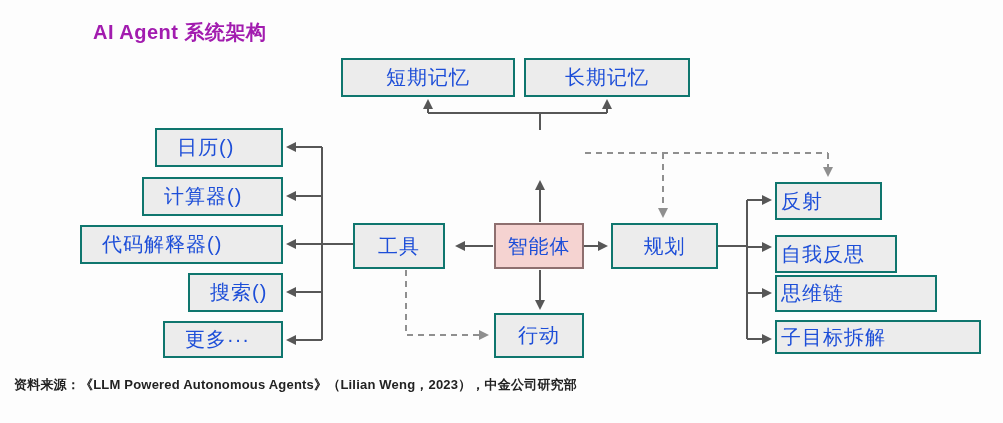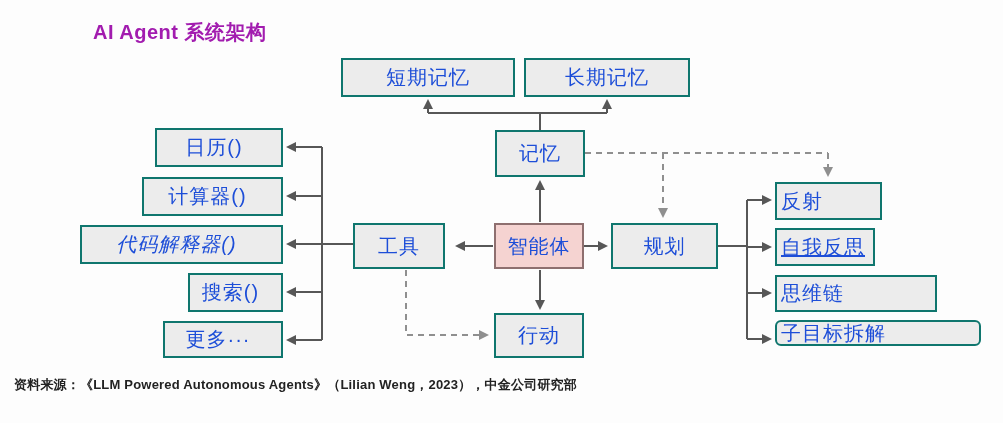--- a/index.html
+++ b/index.html
@@ -15,39 +15,39 @@
   .caption{
     position:absolute;left:14px;top:376px;font-size:13px;font-weight:bold;
     color:#222;letter-spacing:0.2px;white-space:nowrap;
   }
   .node{
     position:absolute;box-sizing:border-box;display:flex;align-items:center;
     justify-content:center;background:#ececec;border:2px solid #0f766e;
     font-size:20px;color:#1d4ed8;letter-spacing:1px;white-space:nowrap;
   }
   .node.agent{background:#f5d3d1;border-color:#8e6f6f;}
-  .node.alignR{justify-content:center;padding-right:10px;}
+  .node.alignR{justify-content:flex-start;padding-right:10px;padding-left:20px;}
   .node.alignL{justify-content:flex-start;padding-left:4px;}
   
   .n-short{left:341px;top:58px;width:174px;height:39px;}
   .n-long{left:524px;top:58px;width:166px;height:39px;}
   .n-memory{left:495px;top:130px;width:90px;height:47px;}
   .n-tools{left:353px;top:223px;width:92px;height:46px;}
   .n-agent{left:494px;top:223px;width:90px;height:46px;}
   .n-planning{left:611px;top:223px;width:107px;height:46px;}
   .n-action{left:494px;top:313px;width:90px;height:45px;}
   .n-calendar{left:155px;top:128px;width:128px;height:39px;}
   .n-calculator{left:142px;top:177px;width:141px;height:39px;}
-  .n-code{left:80px;top:225px;width:203px;height:39px;font-style:italic;}
+  .n-code{left:80px;top:225px;width:203px;height:39px;}
   .n-search{left:188px;top:273px;width:95px;height:39px;}
   .n-more{left:163px;top:321px;width:120px;height:37px;}
   .n-reflection{left:775px;top:182px;width:107px;height:38px;}
-  .n-selfref{left:775px;top:228px;width:100px;height:38px;text-decoration:underline;}
+  .n-selfref{left:775px;top:235px;width:122px;height:38px;}
   .n-cot{left:775px;top:275px;width:162px;height:37px;}
-  .n-subgoal{left:775px;top:320px;width:206px;height:26px;border-radius:6px;}
+  .n-subgoal{left:775px;top:320px;width:206px;height:34px;}
   .wire{stroke:#575757;stroke-width:2;fill:none;}
   .wire-dash{stroke:#8f8f8f;stroke-width:2;fill:none;stroke-dasharray:6 5;}
 </style>
 </head>
 <body>
 
 <div id="stage">
 
   <div class="title">AI Agent 系统架构</div>
 
@@ -90,23 +90,20 @@
     <path class="wire-dash" d="M406,270 L406,335 L487,335" marker-end="url(#ahd)"></path>
   </svg>
 
   <div class="node n-short">
       <span>短期记忆</span>
     </div>
   <div class="node n-long">
       <span>长期记忆</span>
     </div>
 
-  <div class="node n-memory">
-      <span>记忆</span>
-    </div>
   <div class="node n-tools">
       <span>工具</span>
     </div>
   <div class="node agent n-agent">
       <span>智能体</span>
     </div>
   <div class="node n-planning">
       <span>规划</span>
     </div>
   <div class="node n-action">

